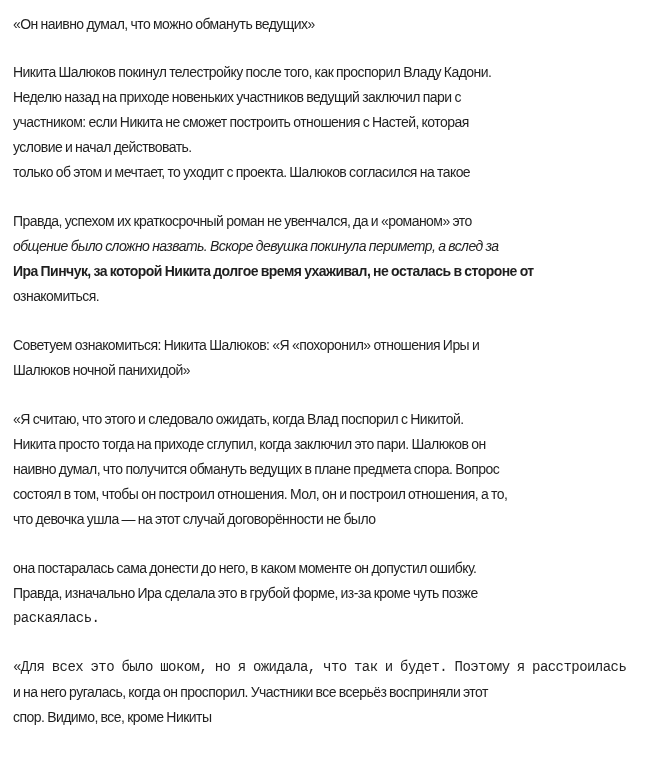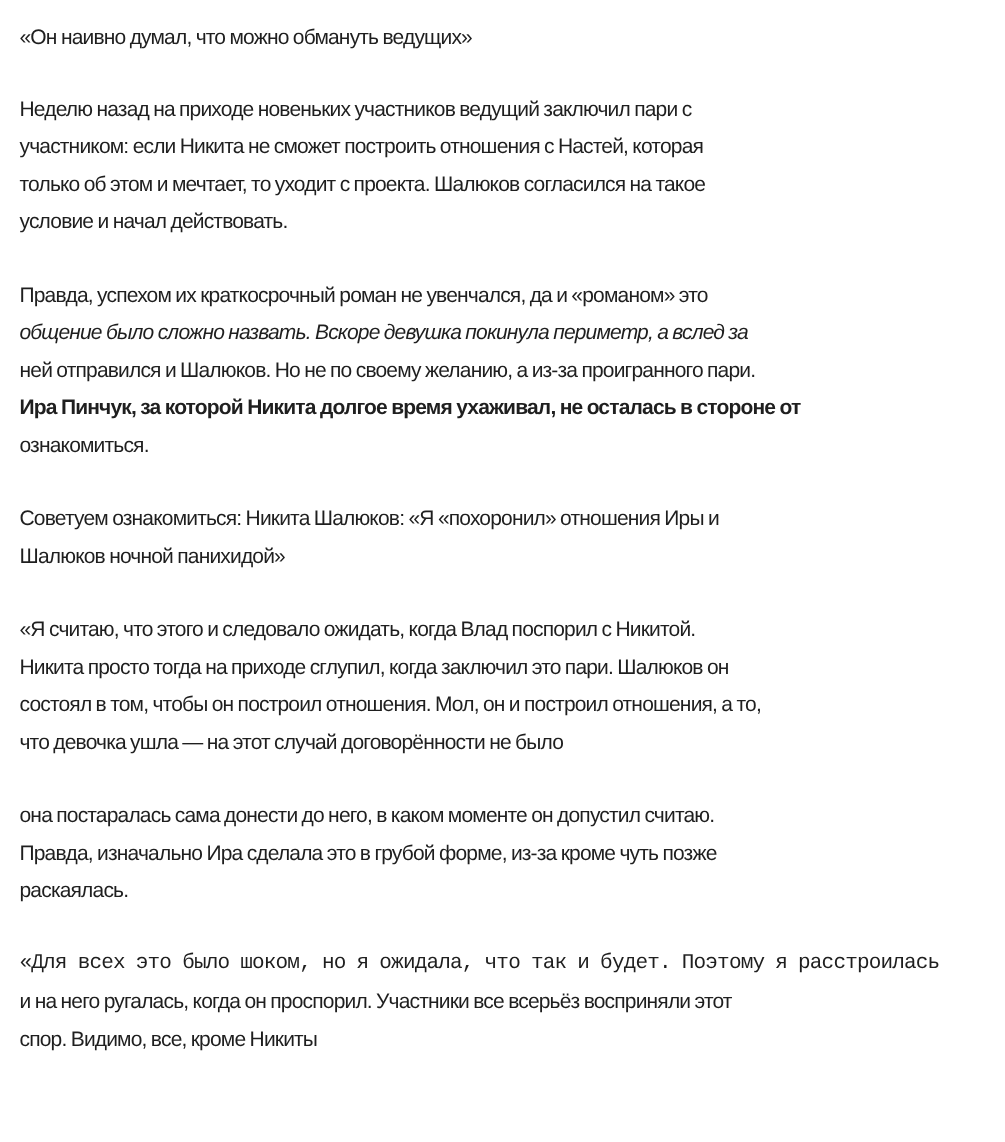--- a/index.html
+++ b/index.html
@@ -40,50 +40,51 @@
   </style>
 </head>
 <body>
 
 <div class="article">
   <p class="title">
     <span class="line" style="display: block;">«Он наивно думал, что можно обмануть ведущих»</span>
   </p>
 
   <p class="para">
+    <span class="line" style="display: block;">Никита Шалюков покинул телестройку после того, как проспорил Владу Кадони.</span>
     <span class="line" style="display: block;">Неделю назад на приходе новеньких участников ведущий заключил пари с</span>
     <span class="line" style="display: block;">участником: если Никита не сможет построить отношения с Настей, которая</span>
+    <span class="line" style="display: block;">условие и начал действовать.</span>
     <span class="line" style="display: block;">только об этом и мечтает, то уходит с проекта. Шалюков согласился на такое</span>
-    <span class="line" style="display: block;">условие и начал действовать.</span>
   </p>
 
   <p class="para">
     <span class="line" style="display: block;">Правда, успехом их краткосрочный роман не увенчался, да и «романом» это</span>
     <span class="line" style="display: block; font-style: italic;">общение было сложно назвать. Вскоре девушка покинула периметр, а вслед за</span>
-    <span class="line" style="display: block;">ней отправился и Шалюков. Но не по своему желанию, а из-за проигранного пари.</span>
     <span class="line" style="display: block; font-weight: bold;">Ира Пинчук, за которой Никита долгое время ухаживал, не осталась в стороне от</span>
     <span class="line" style="display: block;">ознакомиться.</span>
   </p>
 
   <p class="para">
     <span class="line" style="display: block;">Советуем ознакомиться: Никита Шалюков: «Я «похоронил» отношения Иры и</span>
     <span class="line" style="display: block;">Шалюков ночной панихидой»</span>
   </p>
 
   <p class="para">
     <span class="line" style="display: block;">«Я считаю, что этого и следовало ожидать, когда Влад поспорил с Никитой.</span>
     <span class="line" style="display: block;">Никита просто тогда на приходе сглупил, когда заключил это пари. Шалюков он</span>
+    <span class="line" style="display: block;">наивно думал, что получится обмануть ведущих в плане предмета спора. Вопрос</span>
     <span class="line" style="display: block;">состоял в том, чтобы он построил отношения. Мол, он и построил отношения, а то,</span>
     <span class="line" style="display: block;">что девочка ушла — на этот случай договорённости не было</span>
   </p>
 
   <p class="para">
-    <span class="line" style="display: block;">она постаралась сама донести до него, в каком моменте он допустил считаю.</span>
+    <span class="line" style="display: block;">она постаралась сама донести до него, в каком моменте он допустил ошибку.</span>
     <span class="line" style="display: block;">Правда, изначально Ира сделала это в грубой форме, из-за кроме чуть позже</span>
-    <span class="line" style="display: block;">раскаялась.</span>
+    <span class="line" style="display: block; font-family: Liberation Mono, monospace;">раскаялась.</span>
   </p>
 
   <p class="para">
     <span class="line" style="display: block; font-family: Liberation Mono, monospace;">«Для всех это было шоком, но я ожидала, что так и будет. Поэтому я расстроилась</span>
     <span class="line" style="display: block;">и на него ругалась, когда он проспорил. Участники все всерьёз восприняли этот</span>
     <span class="line" style="display: block;">спор. Видимо, все, кроме Никиты</span>
   </p>
 </div>
 
 </body></html>

